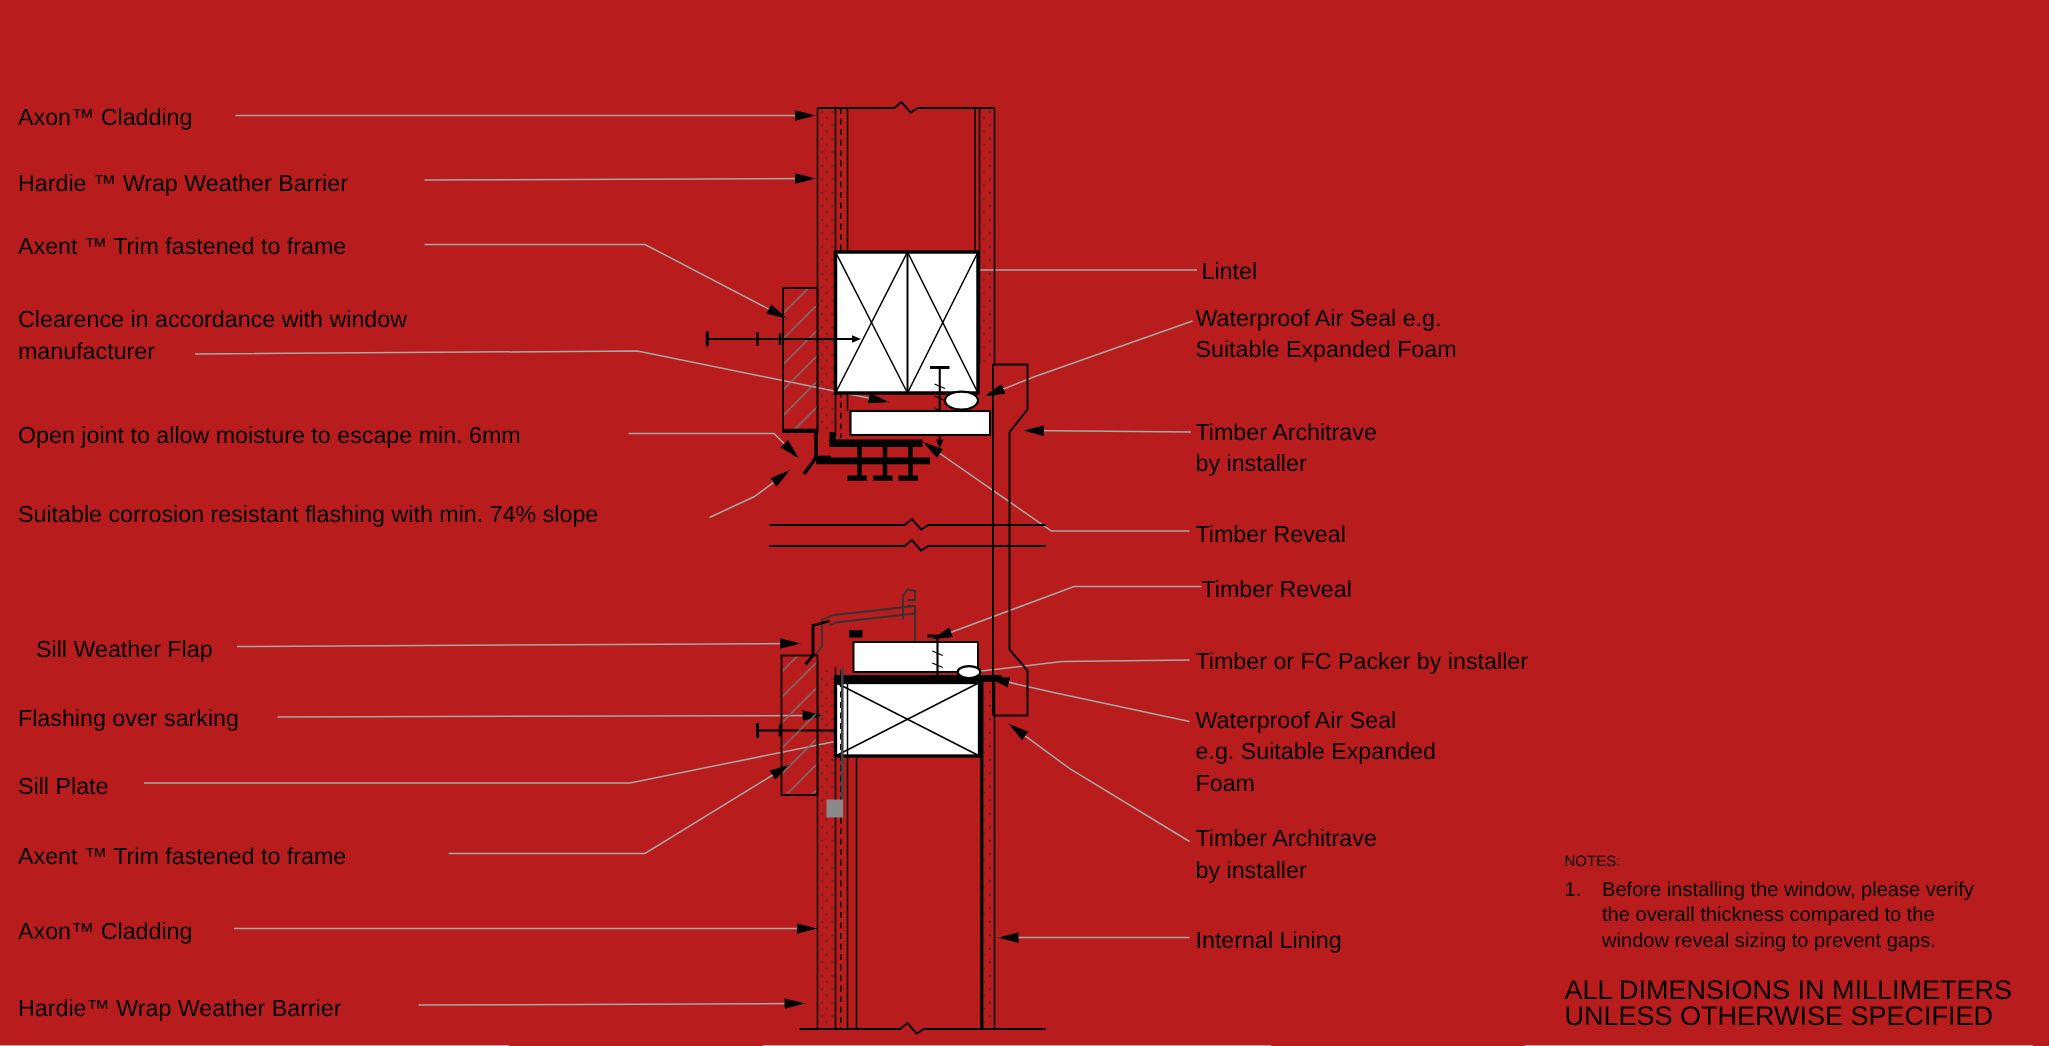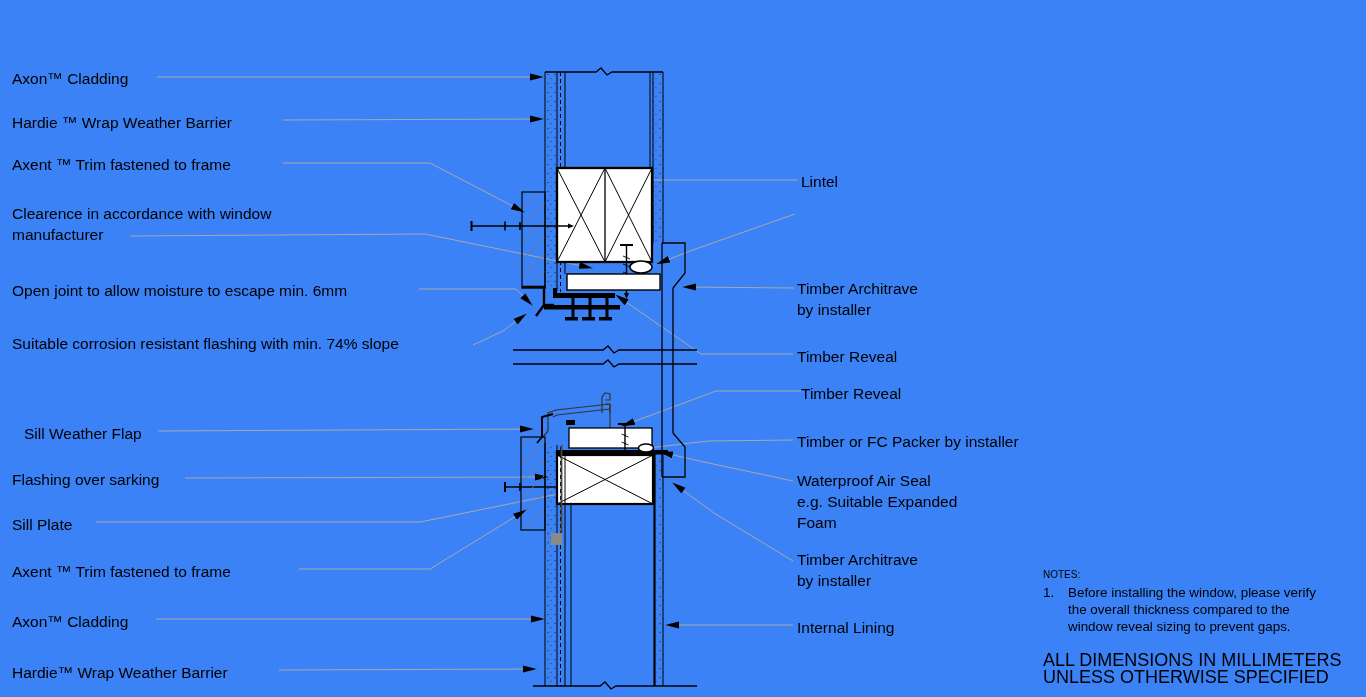--- a/index.html
+++ b/index.html
@@ -1,16 +1,16 @@
 <!DOCTYPE html>
 <html><head>
 <meta charset="utf-8">
 <style>
   html,body{margin:0;padding:0;background:#fff;}
-  #canvas{position:relative;width:1366px;height:697px;background:#3b82f6;overflow:hidden;
+  #canvas{position:relative;width:1366px;height:697px;background:#b91c1c;overflow:hidden;
           font-family:"Liberation Sans",sans-serif;}
   svg{position:absolute;left:0;top:0;}
   .lbl{position:absolute;font-size:15.5px;line-height:21px;color:#000;white-space:pre-line;}
   .ld{fill:none;stroke:#a8a8a8;stroke-width:1;}
   .thin{stroke:#000;stroke-width:1;}
   .med{stroke:#000;stroke-width:1.3;}
   .gray{stroke:#333;stroke-width:1.2;fill:none;}
   #notes{position:absolute;left:1043px;top:566px;width:312px;color:#000;}
   .note-head{font-size:10px;line-height:17px;}
   .note-item{display:flex;font-size:13.4px;line-height:17px;margin-top:1px;}
@@ -197,20 +197,22 @@
 <div class="lbl" style="left:12px;top:280px">Open joint to allow moisture to escape min. 6mm</div>
 <div class="lbl" style="left:12px;top:333px">Suitable corrosion resistant flashing with min. 74% slope</div>
 <div class="lbl" style="left:24px;top:423px">Sill Weather Flap</div>
 <div class="lbl" style="left:12px;top:469px">Flashing over sarking</div>
 <div class="lbl" style="left:12px;top:514px">Sill Plate</div>
 <div class="lbl" style="left:12px;top:561px">Axent ™ Trim fastened to frame</div>
 <div class="lbl" style="left:12px;top:611px">Axon™ Cladding</div>
 <div class="lbl" style="left:12px;top:662px">Hardie™ Wrap Weather Barrier</div>
 
 <div class="lbl" style="left:801px;top:171px">Lintel</div>
+<div class="lbl" style="left:797px;top:202px">Waterproof Air Seal e.g.
+Suitable Expanded Foam</div>
 <div class="lbl" style="left:797px;top:278px">Timber  Architrave
 by installer</div>
 <div class="lbl" style="left:797px;top:346px">Timber Reveal</div>
 <div class="lbl" style="left:801px;top:383px">Timber Reveal</div>
 <div class="lbl" style="left:797px;top:470px">Waterproof Air Seal
 e.g. Suitable Expanded
 Foam</div>
 <div class="lbl" style="left:797px;top:431px">Timber or FC Packer by installer</div>
 <div class="lbl" style="left:797px;top:549px">Timber Architrave
 by installer</div>

